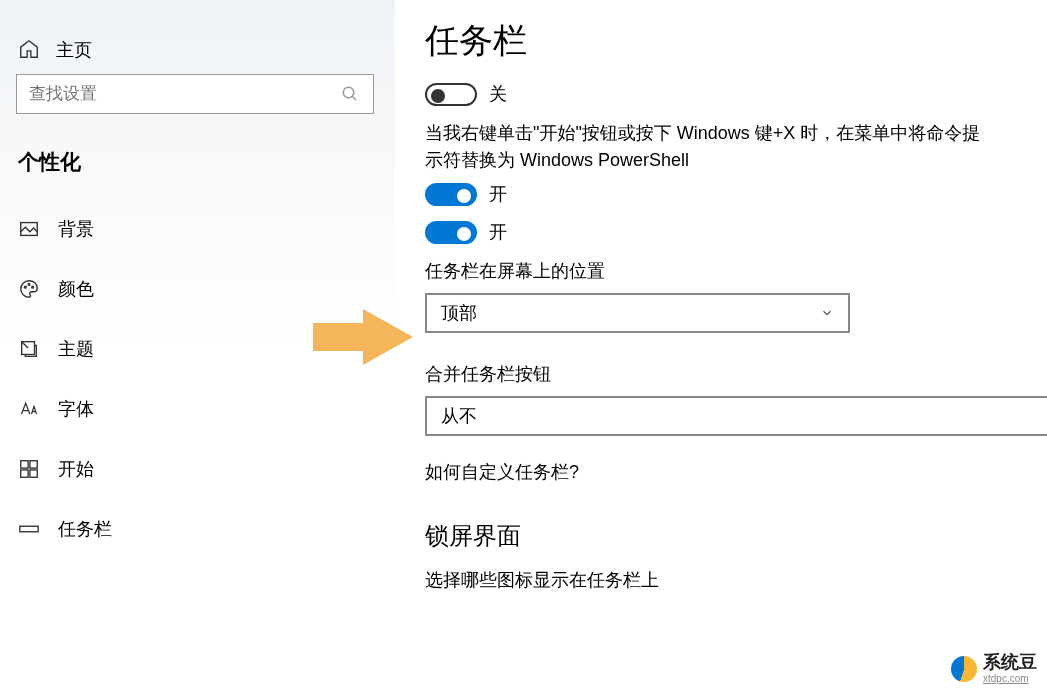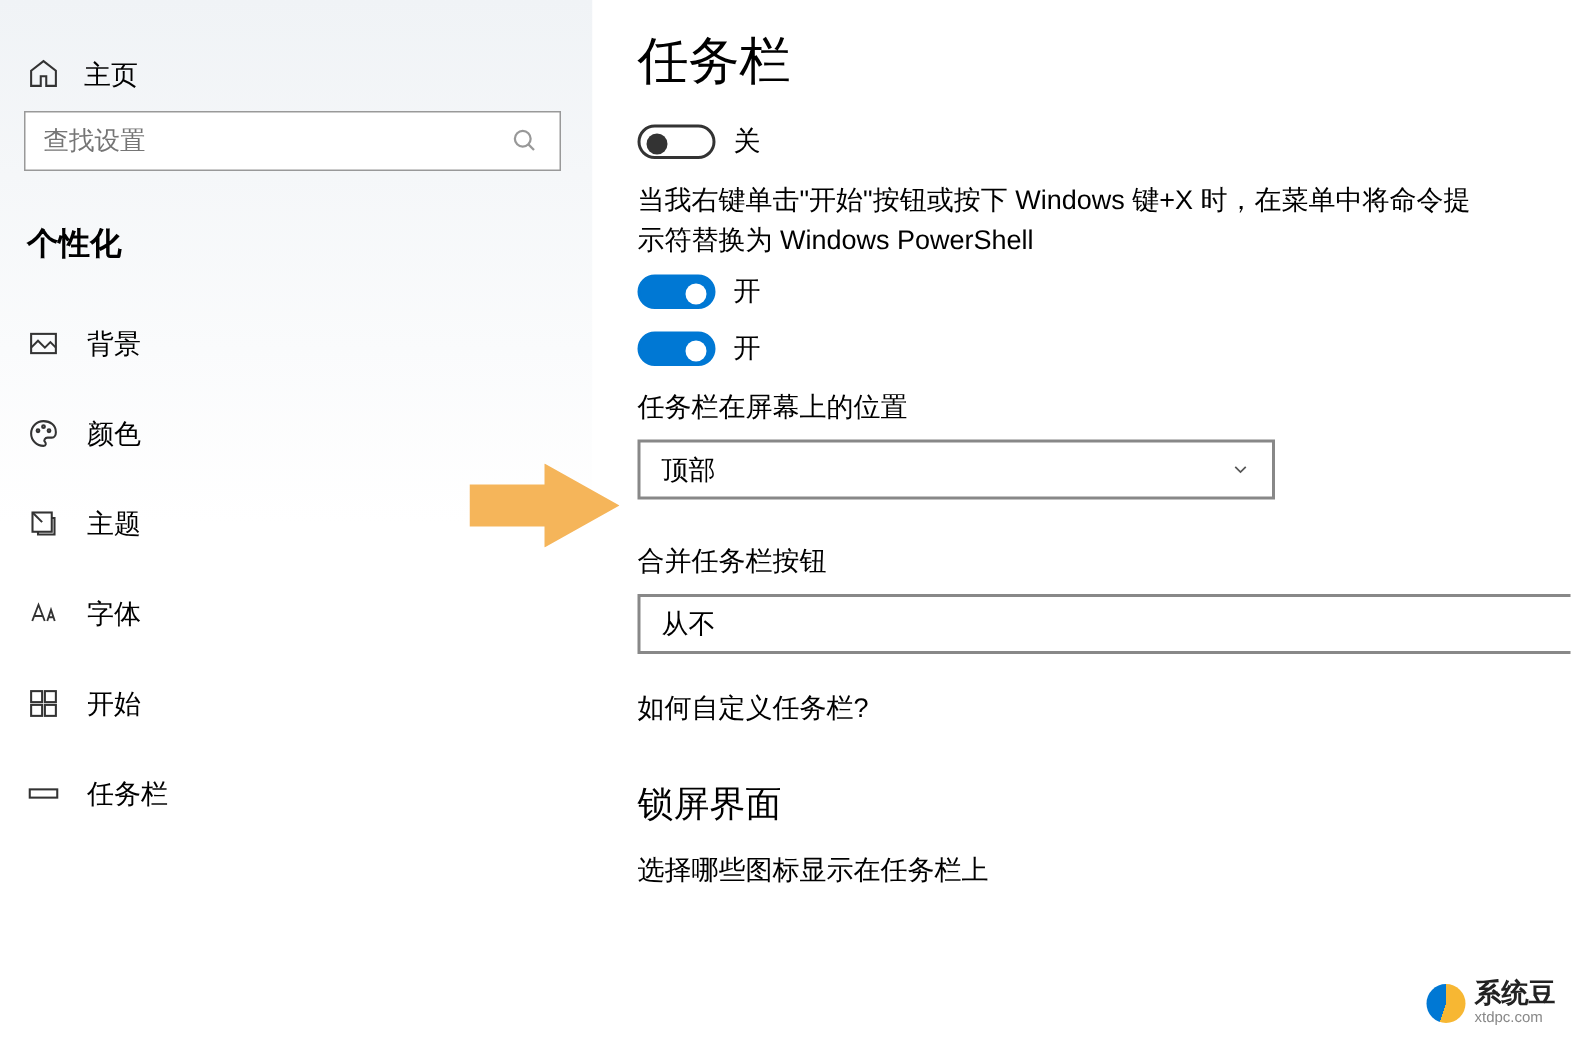--- a/index.html
+++ b/index.html
@@ -154,21 +154,21 @@
     font-size: 13px;
   }
   .watermark .logo {
     width: 26px;
     height: 26px;
     border-radius: 50%;
     background: conic-gradient(#f7b733 0 55%, #0078d4 55% 100%);
   }
   .watermark .txt { line-height: 1.1; }
   .watermark .txt .big { font-size: 18px; font-weight: 700; color: #222; }
-  .watermark .txt .small { font-size: 10px; color: #888; }
+  .watermark .txt .small { font-size: 10px; color: #888; text-decoration: underline; }
   svg { display: block; }
 </style>
 </head>
 <body>
 
 <div class="sidebar">
   <div class="home-row">
     <span class="icon">
       <svg width="22" height="22" viewBox="0 0 24 24" fill="none" stroke="#333" stroke-width="1.5">
         <path d="M3 10 L12 3 L21 10 V21 H14 V14 H10 V21 H3 Z"></path>

